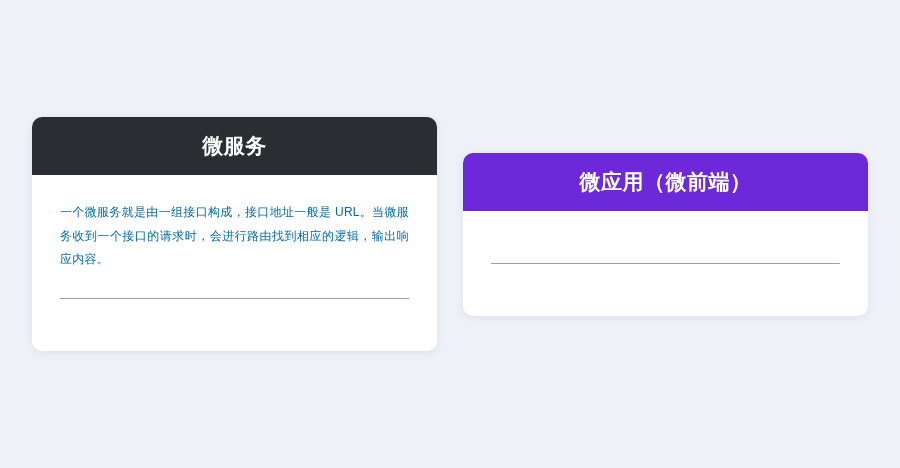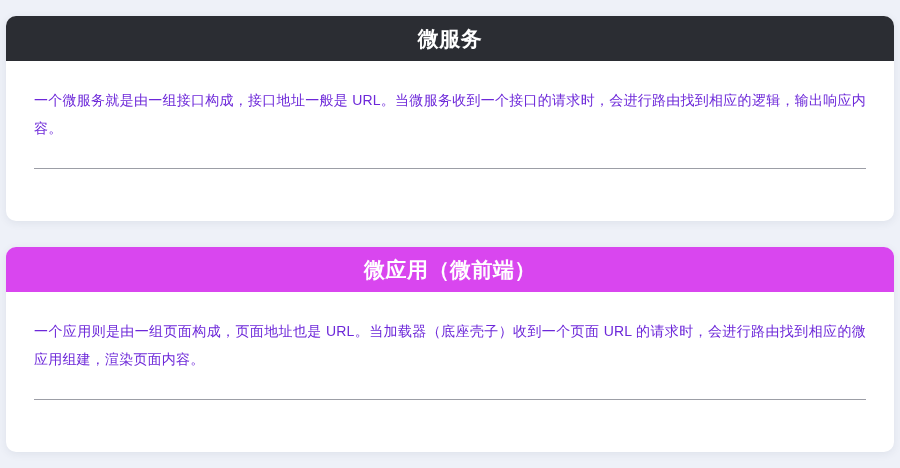--- a/index.html
+++ b/index.html
@@ -10,25 +10,24 @@
     width: 900px;
     height: 468px;
     background: #eef1f8;
     font-family: "Liberation Sans", "DejaVu Sans", sans-serif;
     overflow: hidden;
   }
   .board {
     box-sizing: border-box;
     width: 900px;
     height: 468px;
-    padding: 16px 6px;
+    padding: 16px 32px;
     display: flex;
     gap: 26px;
-    align-items: flex-start;
-    flex-direction: column;
+    align-items: center;
   }
   .card {
     flex: 1 1 0;
     background: #ffffff;
     border-radius: 10px;
     box-shadow: 0 2px 8px rgba(32, 45, 80, 0.08);
     display: flex;
     flex-direction: column;
     overflow: hidden;
   }
@@ -42,23 +41,23 @@
     font-weight: bold;
     letter-spacing: 0.5px;
   }
   .card-body {
     flex: 1 1 auto;
     padding: 26px 28px 24px 28px;
     display: flex;
     flex-direction: column;
   }
   .para {
-    font-size: 14px;
+    font-size: 12px;
     line-height: 1.95;
-    color: #6d28d9;
+    color: #0369a1;
     text-align: justify;
     letter-spacing: 0.2px;
   }
   .divider {
     height: 1px;
     background: #4a4f5c;
     opacity: 0.55;
     margin: 26px 0 28px 0;
   }
   .spacer {
@@ -73,21 +72,20 @@
   <div class="card">
     <div class="card-header" id="hdr0" style="background: rgb(43, 45, 51);">微服务</div>
     <div class="card-body">
       <div class="para">一个微服务就是由一组接口构成，接口地址一般是 URL。当微服务收到一个接口的请求时，会进行路由找到相应的逻辑，输出响应内容。</div>
       <div class="divider"></div>
       <div class="spacer"></div>
     </div>
   </div>
 
   <div class="card">
-    <div class="card-header" id="hdr1" style="background: #d946ef;">微应用（微前端）</div>
+    <div class="card-header" id="hdr1" style="background: #6d28d9;">微应用（微前端）</div>
     <div class="card-body">
-      <div class="para">一个应用则是由一组页面构成，页面地址也是 URL。当加载器（底座壳子）收到一个页面 URL 的请求时，会进行路由找到相应的微应用组建，渲染页面内容。</div>
       <div class="divider"></div>
       <div class="spacer"></div>
     </div>
   </div>
 
 </div>
 
 </body></html>

